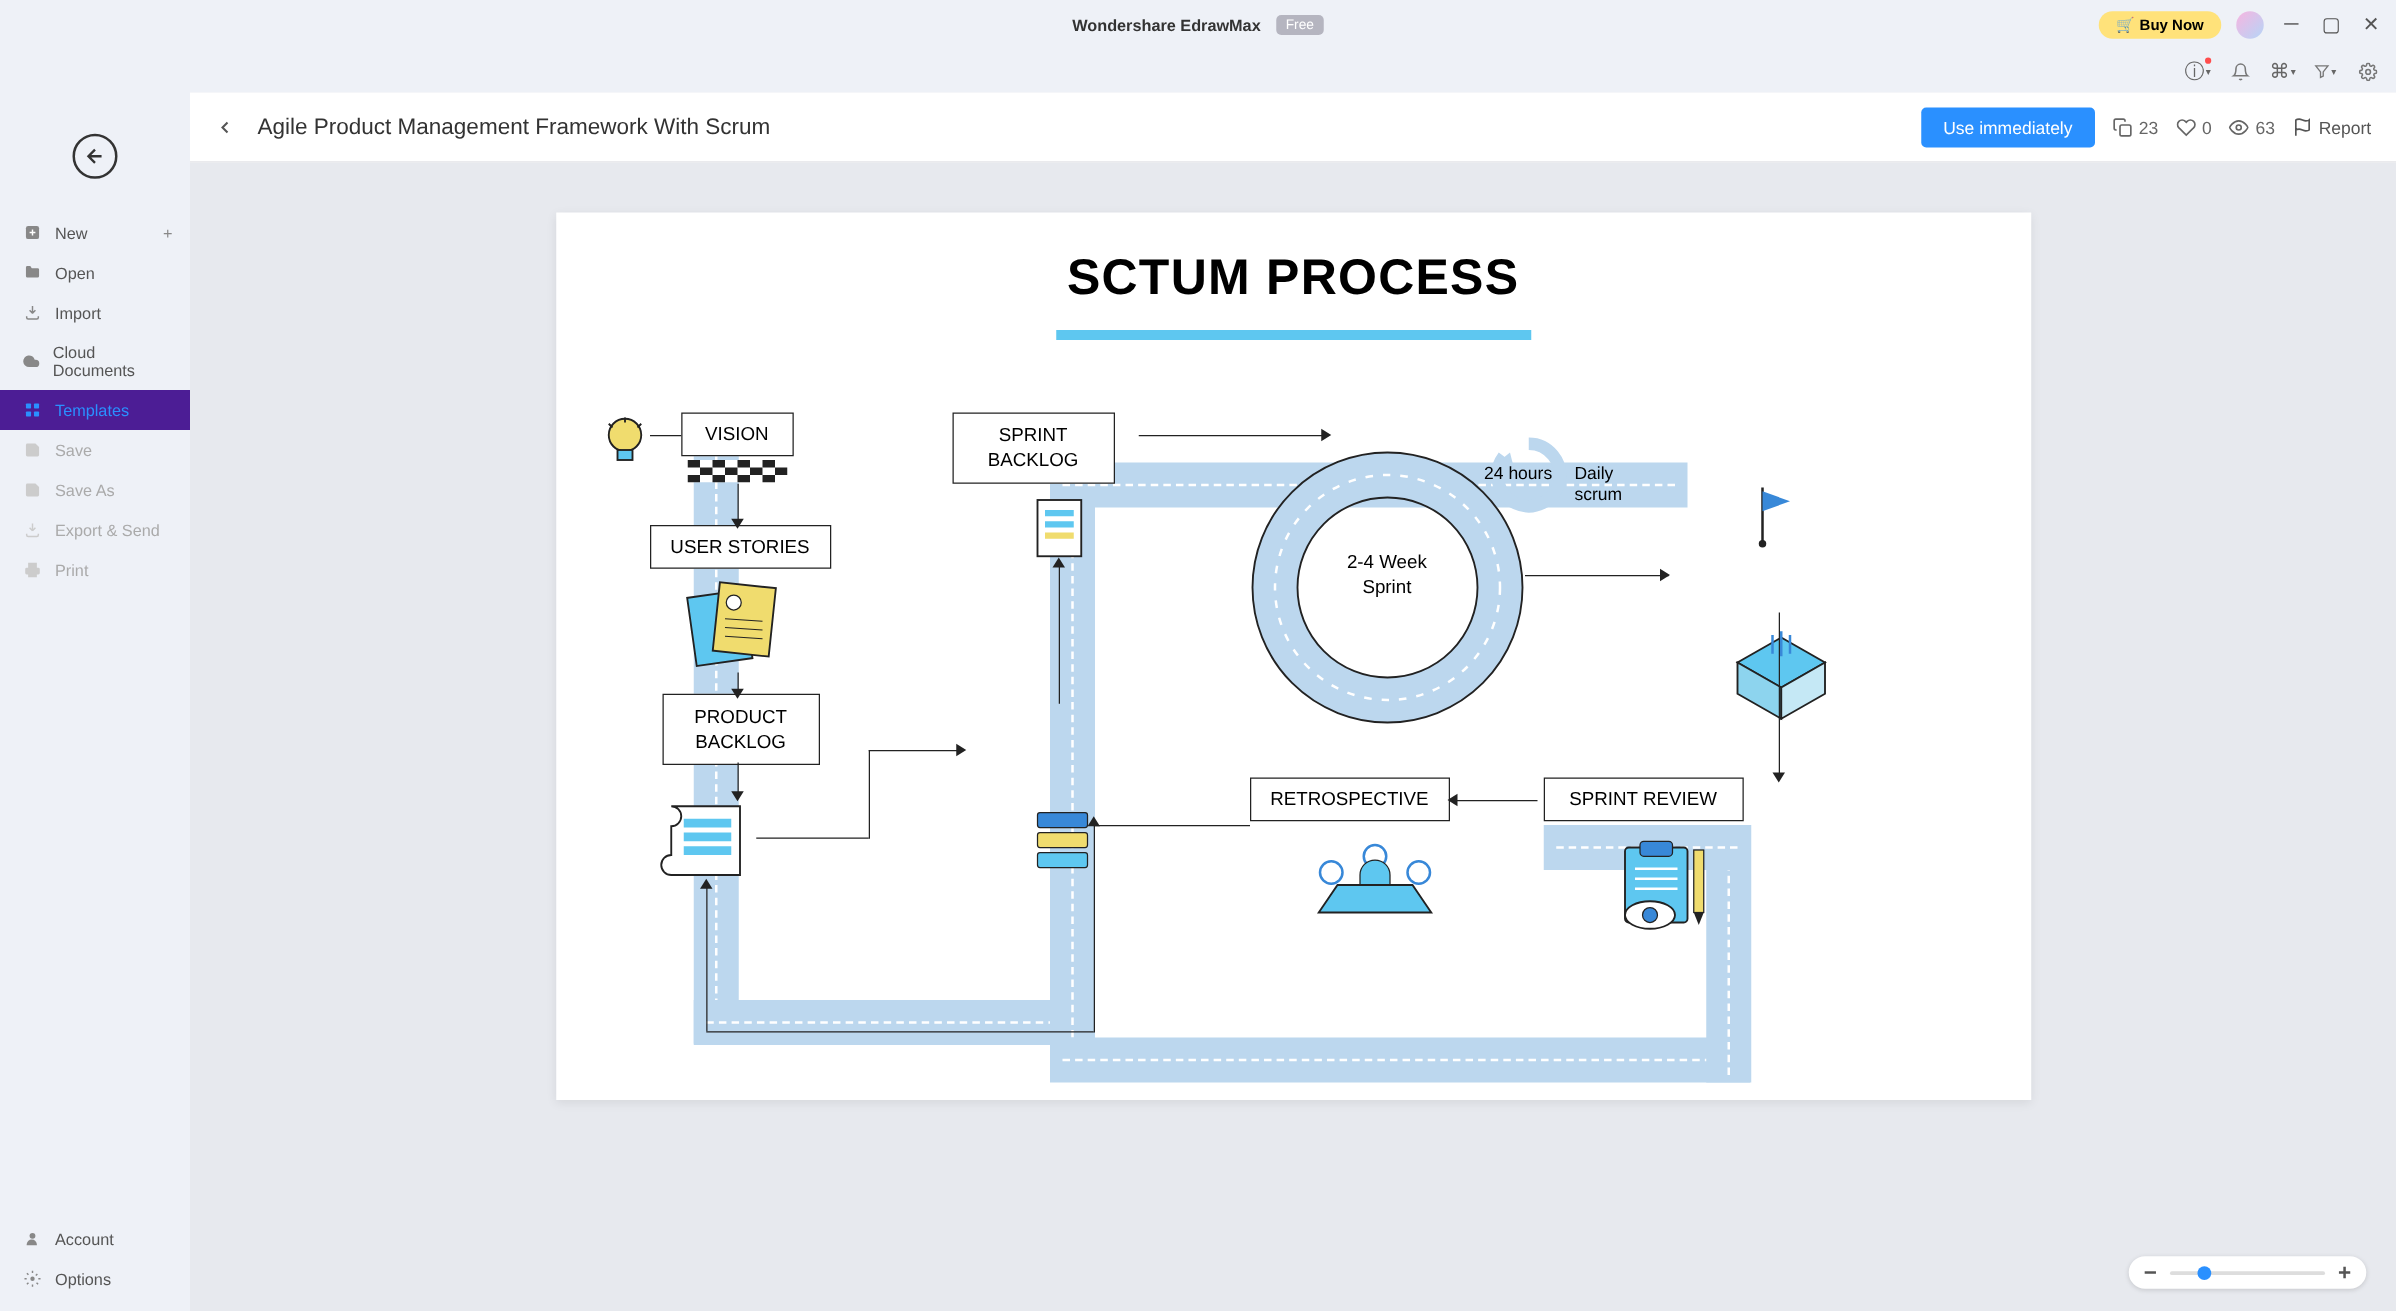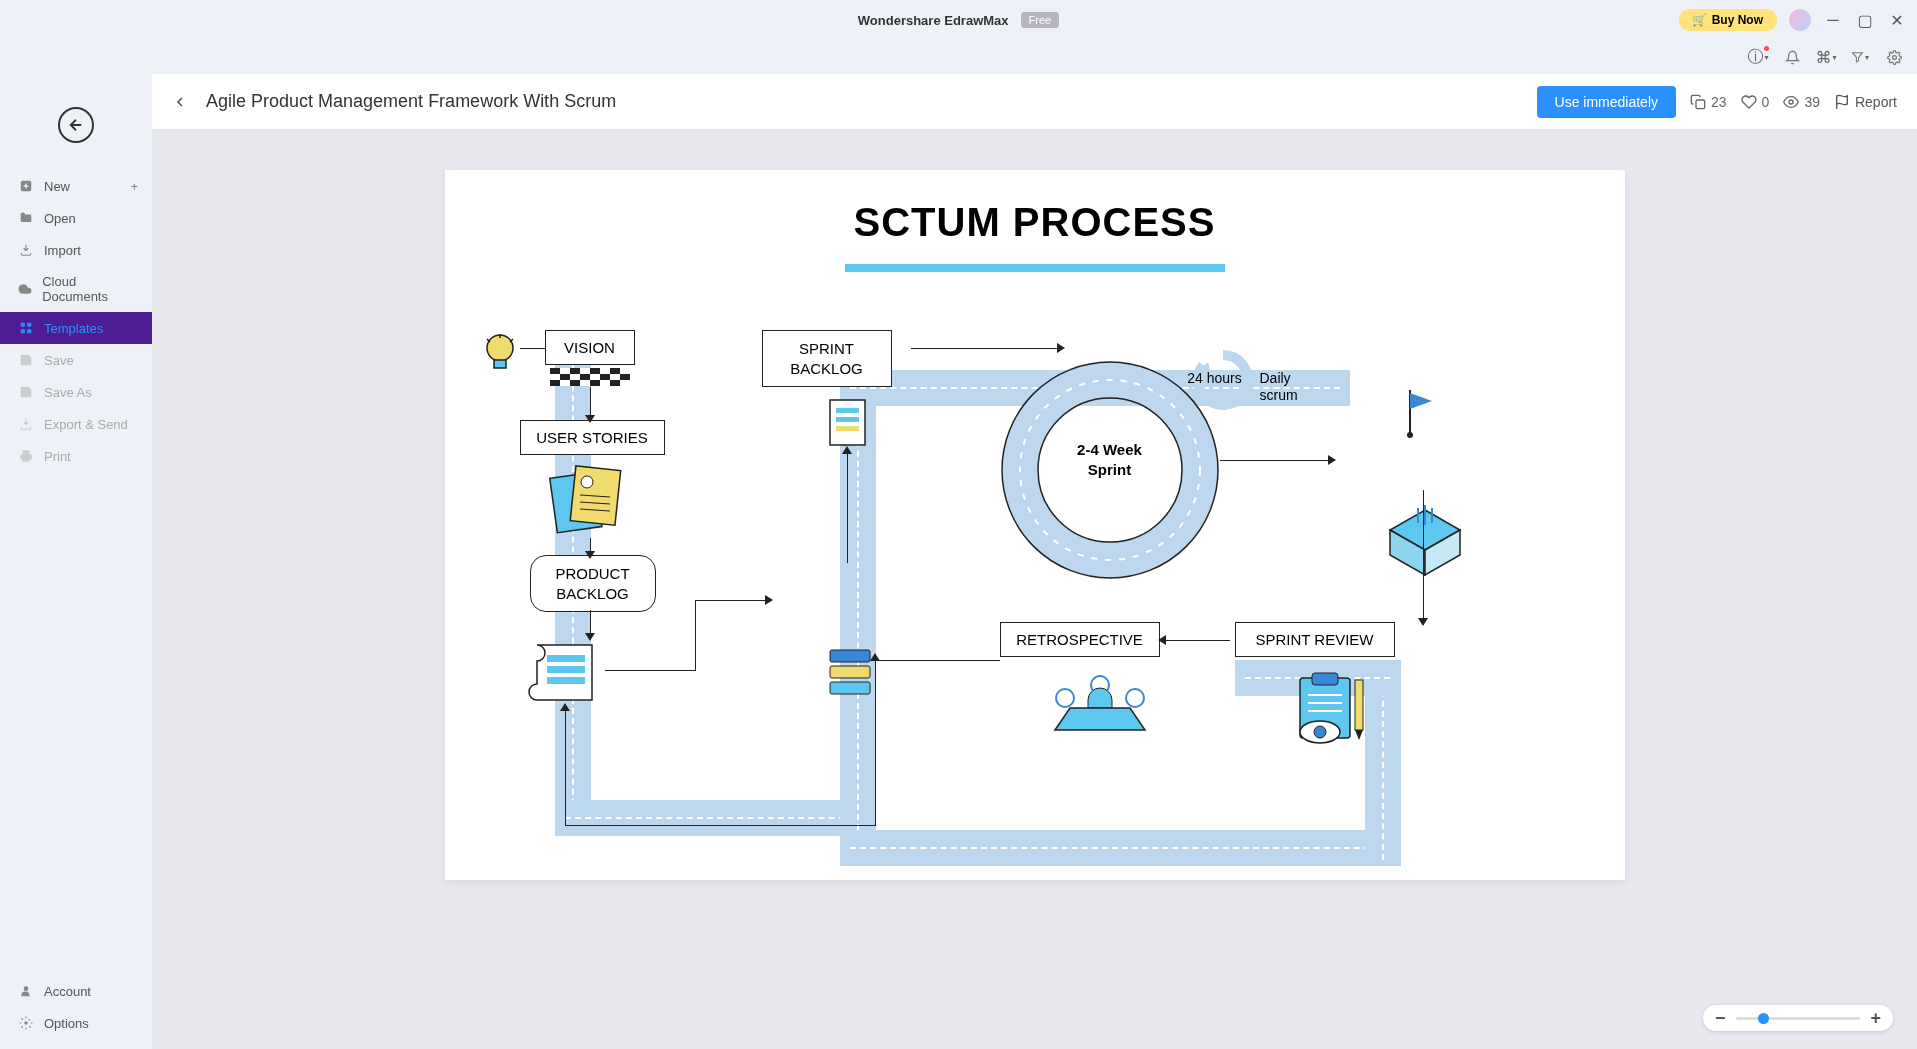--- a/index.html
+++ b/index.html
@@ -250,21 +250,21 @@
         <svg width="16" height="16" viewBox="0 0 24 24" fill="none" stroke="#666" stroke-width="2">
             <path d="M20.84 4.61a5.5 5.5 0 0 0-7.78 0L12 5.67l-1.06-1.06a5.5 5.5 0 0 0-7.78 7.78l1.06 1.06L12 21.23l7.78-7.78 1.06-1.06a5.5 5.5 0 0 0 0-7.78z"></path>
           </svg>
         <span>0</span>
       </div>
       <div class="stat">
         <svg width="16" height="16" viewBox="0 0 24 24" fill="none" stroke="#666" stroke-width="2">
             <path d="M1 12s4-8 11-8 11 8 11 8-4 8-11 8-11-8-11-8z"></path>
             <circle cx="12" cy="12" r="3"></circle>
           </svg>
-        <span>39</span>
+        <span>63</span>
       </div>
       <div class="report">
         <svg width="16" height="16" viewBox="0 0 24 24" fill="none" stroke="#555" stroke-width="2">
             <path d="M4 15s1-1 4-1 5 2 8 2 4-1 4-1V3s-1 1-4 1-5-2-8-2-4 1-4 1zM4 22v-7"></path>
           </svg>
         <span>Report</span>
       </div>
     </div>
 
     <div class="canvas-area">
@@ -287,32 +287,32 @@
         <div class="road-dash-v" style="left:937px; top:500px; height:190px;"></div>
         <div class="road road-h" style="left:790px; top:490px; width:165px;"></div>
         <div class="road-dash-h" style="left:800px; top:507px; width:145px;"></div>
 
         <svg style="position:absolute; left:555px; top:190px; width:220px; height:220px;">
           <circle cx="110" cy="110" r="90" fill="none" stroke="#bcd7ee" stroke-width="36"></circle>
           <circle cx="110" cy="110" r="90" fill="none" stroke="#fff" stroke-width="2" stroke-dasharray="6 8"></circle>
           <circle cx="110" cy="110" r="108" fill="none" stroke="#222" stroke-width="1.5"></circle>
           <circle cx="110" cy="110" r="72" fill="none" stroke="#222" stroke-width="1.5"></circle>
         </svg>
-        <div style="position:absolute; left:620px; top:270px; width:90px; text-align:center; font-size:15px; line-height:1.3;font-weight:bold;">2-4 Week Sprint</div>
+        <div style="position:absolute; left:620px; top:270px; width:90px; text-align:center; font-size:15px; line-height:1.3;">2-4 Week Sprint</div>
 
         <svg style="position:absolute; left:743px; top:175px; width:70px; height:70px;">
           <path d="M35 10 A25 25 0 1 1 15 20" fill="none" stroke="#bcd7ee" stroke-width="10"></path>
           <path d="M10 25 l10 -8 l3 12 z" fill="#bcd7ee"></path>
         </svg>
         <div style="position:absolute; left:740px; top:200px; width:60px; text-align:center; font-size:14px; line-height:1.2;">24 hours</div>
         <div style="position:absolute; left:815px; top:200px; width:60px; text-align:left; font-size:14px; line-height:1.2;">Daily scrum</div>
 
         <div class="box" style="left:100px; top:160px; width:90px;">VISION</div>
         <div class="box" style="left:75px; top:250px; width:145px;">USER STORIES</div>
-        <div class="box" style="left:85px; top:385px; width:126px; line-height:1.3;border-radius:16px;">PRODUCT BACKLOG</div>
+        <div class="box" style="left:85px; top:385px; width:126px; line-height:1.3;">PRODUCT BACKLOG</div>
         <div class="box" style="left:317px; top:160px; width:130px; line-height:1.3;">SPRINT BACKLOG</div>
         <div class="box" style="left:555px; top:452px; width:160px;">RETROSPECTIVE</div>
         <div class="box" style="left:790px; top:452px; width:160px;">SPRINT REVIEW</div>
 
         <svg class="bulb" style="left:35px; top:160px; width:40px; height:50px;">
           <circle cx="20" cy="18" r="13" fill="#f0dc6e" stroke="#222" stroke-width="1.5"></circle>
           <rect x="14" y="30" width="12" height="8" fill="#5ec7f0" stroke="#222" stroke-width="1.5"></rect>
           <path d="M20 8 v-4 M10 12 l-3-3 M30 12 l3-3" stroke="#222" stroke-width="1.5"></path>
         </svg>
         <div class="arrow arrow-line-h" style="left:75px; top:178px; width:25px;"></div>

